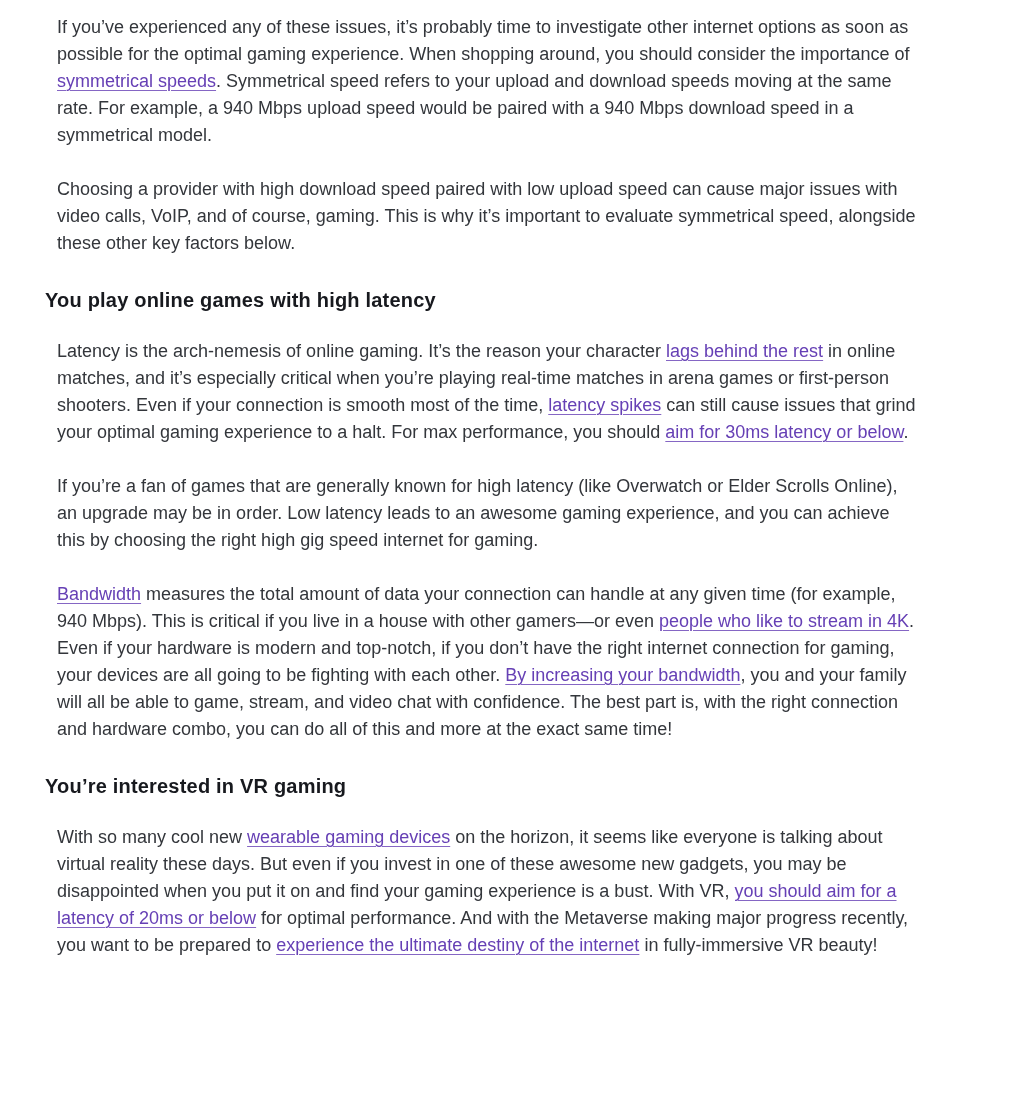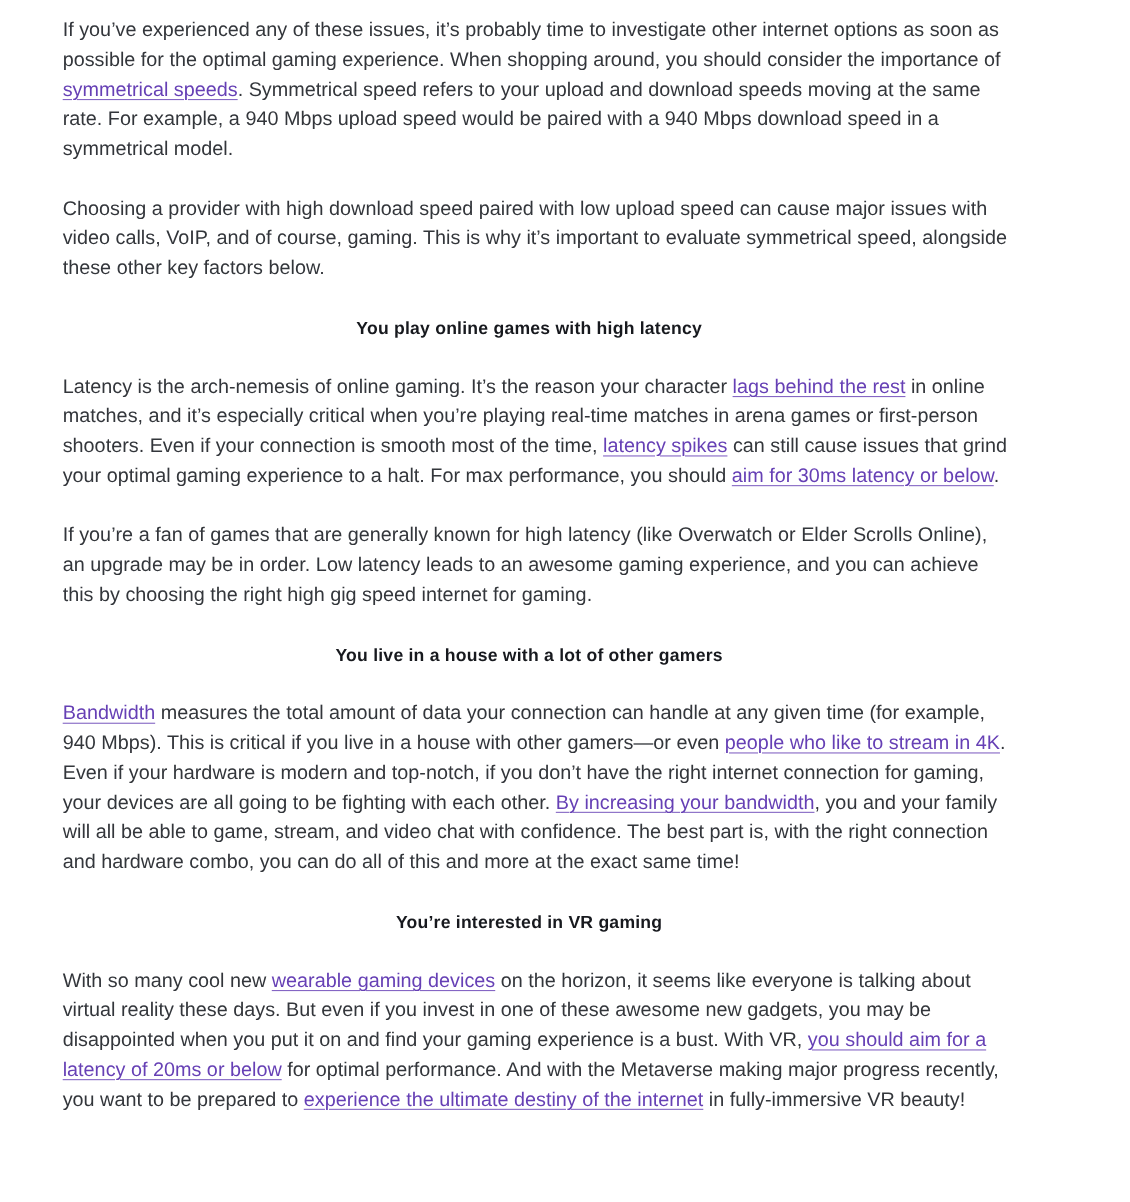--- a/index.html
+++ b/index.html
@@ -19,43 +19,41 @@
     width:872px;
     padding:14px 0 20px 45px;
     color:var(--body-text);
     font-size:18px;
     line-height:27px;
   }
   .article p{
     margin:0 0 27px 12px;
   }
   .article h2{
-    font-size:16px;
+    font-size:20px;
     line-height:32px;
     font-weight:700;
     color:var(--heading-text);
     margin:27px 0 22px 0;
     letter-spacing:0.2px;
-    text-align:center;
   }
   .inline-link{
     color:var(--link);
     text-decoration:underline;
     text-decoration-thickness:1px;
     text-underline-offset:3px;
     text-decoration-color:rgba(102,64,181,0.8);
     cursor:pointer;
   }
 </style>
 </head>
 <body>
 
 <main class="article" id="article">
     <p><span>If you’ve experienced any of these issues, it’s probably time to investigate other internet options as soon as possible for the optimal gaming experience. When shopping around, you should consider the importance of </span><a class="inline-link">symmetrical speeds</a><span>. Symmetrical speed refers to your upload and download speeds moving at the same rate. For example, a 940 Mbps upload speed would be paired with a 940 Mbps download speed in a symmetrical model.</span></p>
     <p><span>Choosing a provider with high download speed paired with low upload speed can cause major issues with video calls, VoIP, and of course, gaming. This is why it’s important to evaluate symmetrical speed, alongside these other key factors below.</span></p>
     <h2>You play online games with high latency</h2>
     <p><span>Latency is the arch-nemesis of online gaming. It’s the reason your character </span><a class="inline-link">lags behind the rest</a><span> in online matches, and it’s especially critical when you’re playing real-time matches in arena games or first-person shooters. Even if your connection is smooth most of the time, </span><a class="inline-link">latency spikes</a><span> can still cause issues that grind your optimal gaming experience to a halt. For max performance, you should </span><a class="inline-link">aim for 30ms latency or below</a><span>.</span></p>
     <p><span>If you’re a fan of games that are generally known for high latency (like Overwatch or Elder Scrolls Online), an upgrade may be in order. Low latency leads to an awesome gaming experience, and you can achieve this by choosing the right high gig speed internet for gaming.</span></p>
-    <h2>You live in a house with a lot of other gamers</h2>
     <p><a class="inline-link">Bandwidth</a><span> measures the total amount of data your connection can handle at any given time (for example, 940 Mbps). This is critical if you live in a house with other gamers—or even </span><a class="inline-link">people who like to stream in 4K</a><span>. Even if your hardware is modern and top-notch, if you don’t have the right internet connection for gaming, your devices are all going to be fighting with each other. </span><a class="inline-link">By increasing your bandwidth</a><span>, you and your family will all be able to game, stream, and video chat with confidence. The best part is, with the right connection and hardware combo, you can do all of this and more at the exact same time!</span></p>
     <h2>You’re interested in VR gaming</h2>
     <p><span>With so many cool new </span><a class="inline-link">wearable gaming devices</a><span> on the horizon, it seems like everyone is talking about virtual reality these days. But even if you invest in one of these awesome new gadgets, you may be disappointed when you put it on and find your gaming experience is a bust. With VR, </span><a class="inline-link">you should aim for a latency of 20ms or below</a><span> for optimal performance. And with the Metaverse making major progress recently, you want to be prepared to </span><a class="inline-link">experience the ultimate destiny of the internet</a><span> in fully-immersive VR beauty!</span></p>
   </main>
 
 </body></html>

